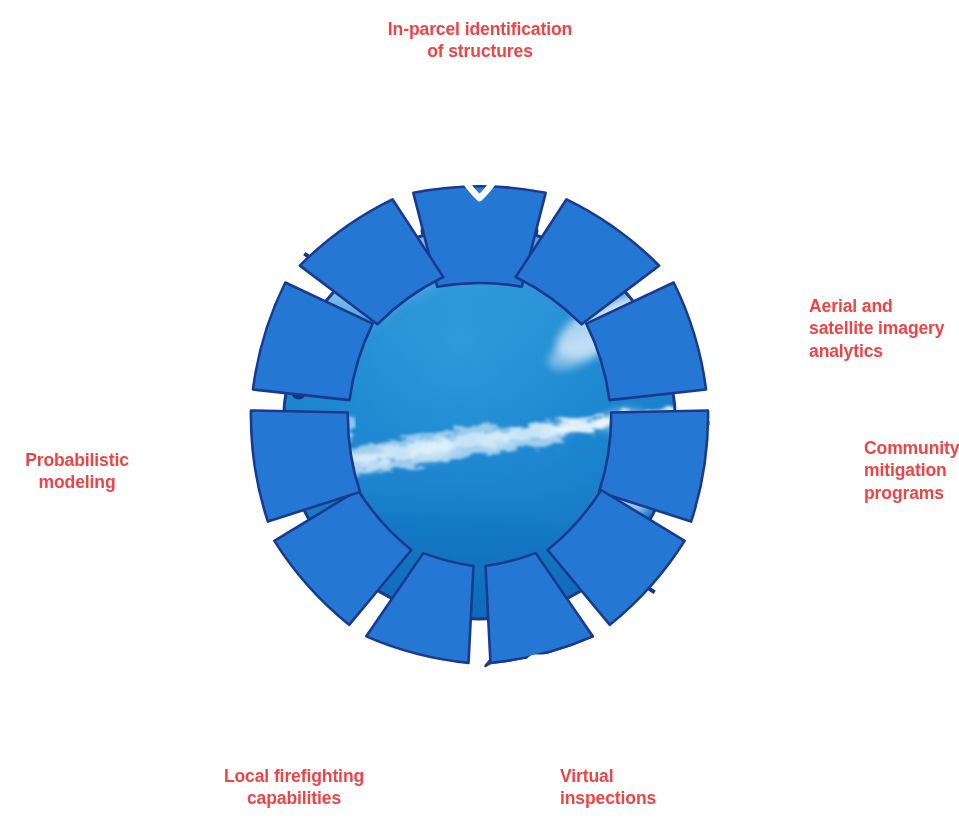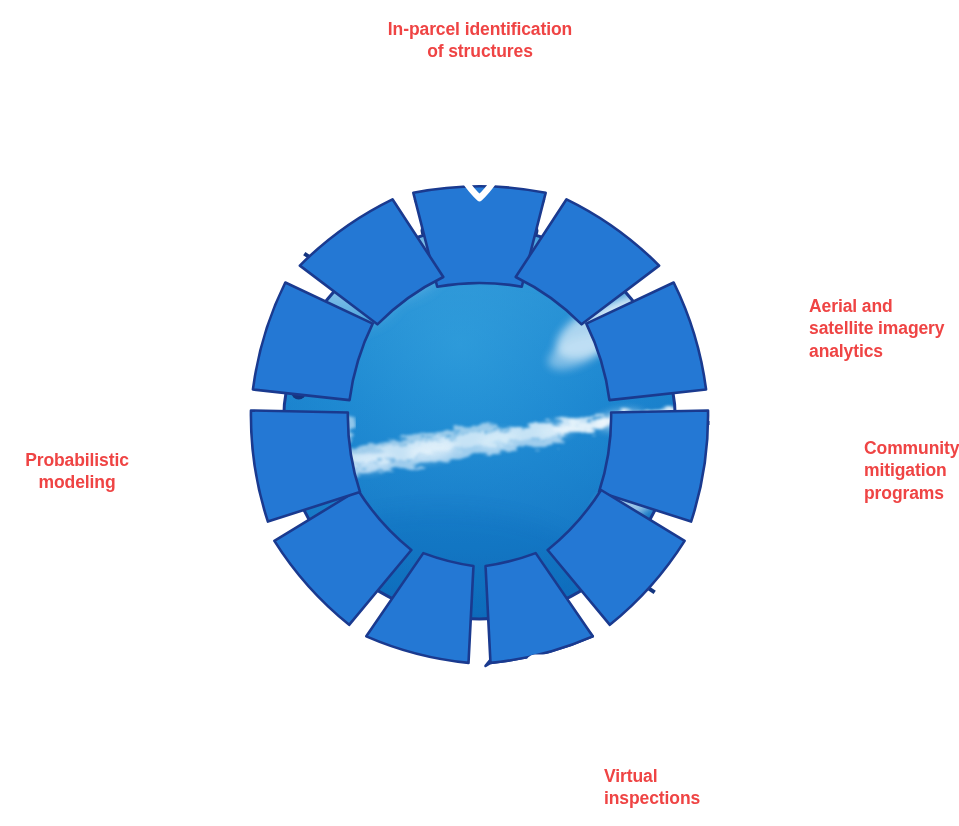--- a/index.html
+++ b/index.html
@@ -319,23 +319,25 @@
 
   <div class="label lbl-right" style="left:809px;top:255px;width:150px;margin-top:40px;">Aerial and
 satellite imagery
 analytics</div>
 
   <div class="label lbl-right" style="left:864px;top:437px;width:120px;">Community
 mitigation
 programs</div>
 
 
-  <div class="label lbl-right" style="left:604px;top:765px;width:150px;">Virtual
+  <div class="label lbl-right" style="left:560px;top:765px;width:150px;">Virtual
 inspections</div>
 
+  <div class="label lbl-left" style="left:213px;top:765px;width:162px;text-align:center;">Local firefighting
+capabilities</div>
 
 
   <div class="label lbl-left" style="left:20px;top:449px;width:114px;text-align:center;">Probabilistic
 modeling</div>
 
 
 
 </div>
 
 </body></html>

